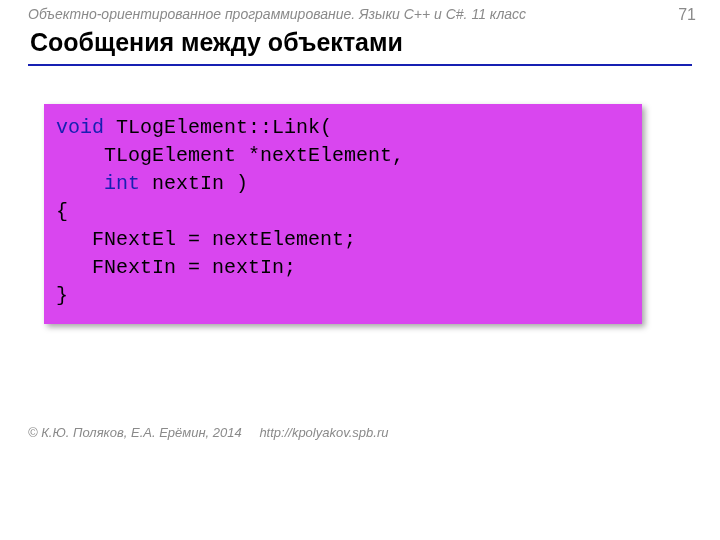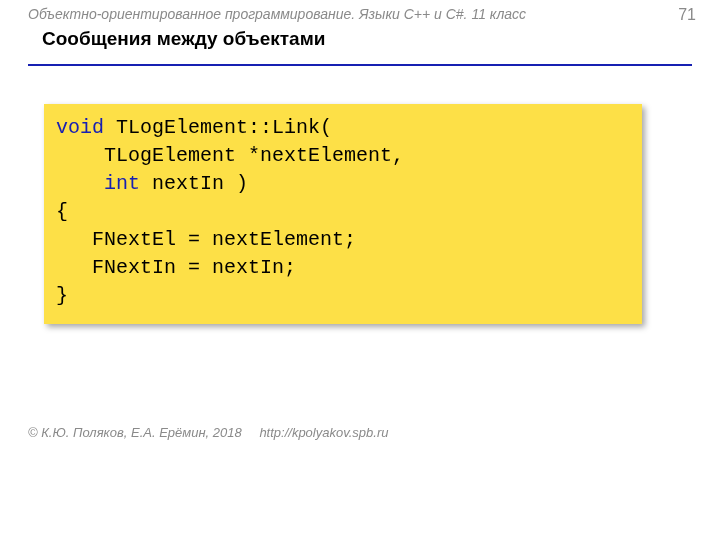--- a/index.html
+++ b/index.html
@@ -1,25 +1,25 @@
 <!DOCTYPE html>
 <html><head>
 <meta charset="utf-8">
 <style>
   * { margin: 0; padding: 0; box-sizing: border-box; }
   html, body { width: 720px; height: 540px; font-family: Arial, Helvetica, sans-serif; background: #fff; color: #000; }
   .slide { position: relative; width: 720px; height: 448px; }
   .breadcrumb { position: absolute; top: 6px; left: 28px; font-style: italic; color: #8a8a8a; font-size: 14px; }
   .pagenum { position: absolute; top: 6px; right: 24px; color: #8a8a8a; font-size: 16px; }
-  .title { position: absolute; top: 28px; left: 42px; font-size: 19px; font-weight: bold; font-family: Arial, sans-serif; color: #000; text-align: right; }
+  .title { position: absolute; top: 28px; left: 30px; font-size: 25px; font-weight: bold; font-family: Arial, sans-serif; color: #000; text-align: right; }
   .hr { position: absolute; top: 64px; left: 28px; width: 664px; height: 2px; background: #1720b2; }
   .subtitle { position: absolute; top: 72px; left: 30px; font-size: 20px; color: #1720b2; font-weight: bold; }
   .codebox {
     position: absolute; top: 104px; left: 44px; width: 598px;
-    background: #fde047; padding: 10px 12px 14px 12px;
+    background: #d946ef; padding: 10px 12px 14px 12px;
     font-family: "Courier New", monospace; font-size: 20px; line-height: 28px;
     box-shadow: 3px 3px 6px rgba(0,0,0,0.35);
     white-space: pre;
   }
   .kw { color: #1720b2; }
   .footer { position: absolute; bottom: 8px; left: 28px; font-size: 13px; color: #8a8a8a; font-style: italic; }
   .footer .url { margin-left: 14px; }
 </style>
 </head>
 <body>
@@ -32,17 +32,17 @@
 
 <div class="codebox"><span class="kw">void</span><span> TLogElement::Link(</span>
 <span>    TLogElement *nextElement,</span>
 <span>    </span><span class="kw">int</span><span> nextIn )</span>
 <span>{</span>
 <span>   FNextEl = nextElement;</span>
 <span>   FNextIn = nextIn;</span>
 <span>}</span></div>
 
 <div class="footer">
-  <span>© К.Ю. Поляков, Е.А. Ерёмин, 2018</span>
+  <span>© К.Ю. Поляков, Е.А. Ерёмин, 2014</span>
   <span class="url">http://kpolyakov.spb.ru</span>
 </div>
 
 </div>
 
 </body></html>

